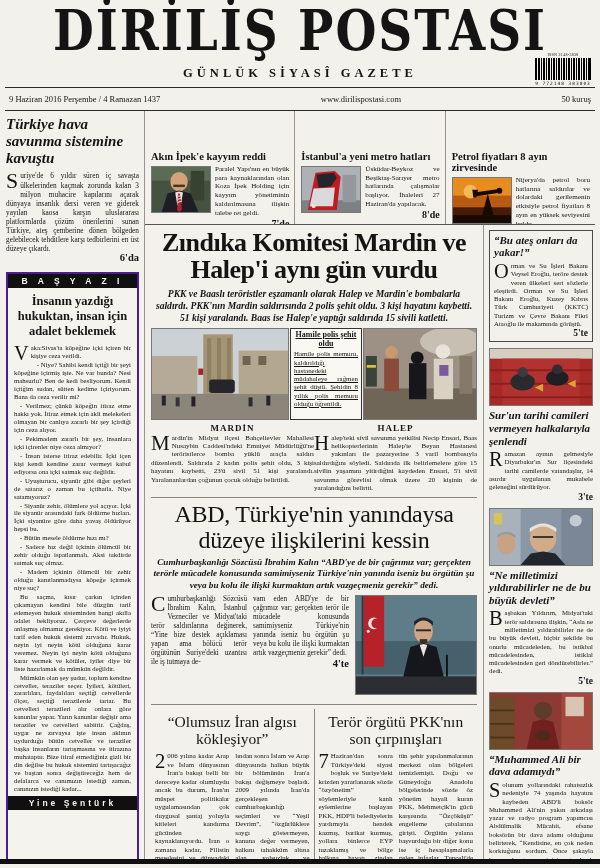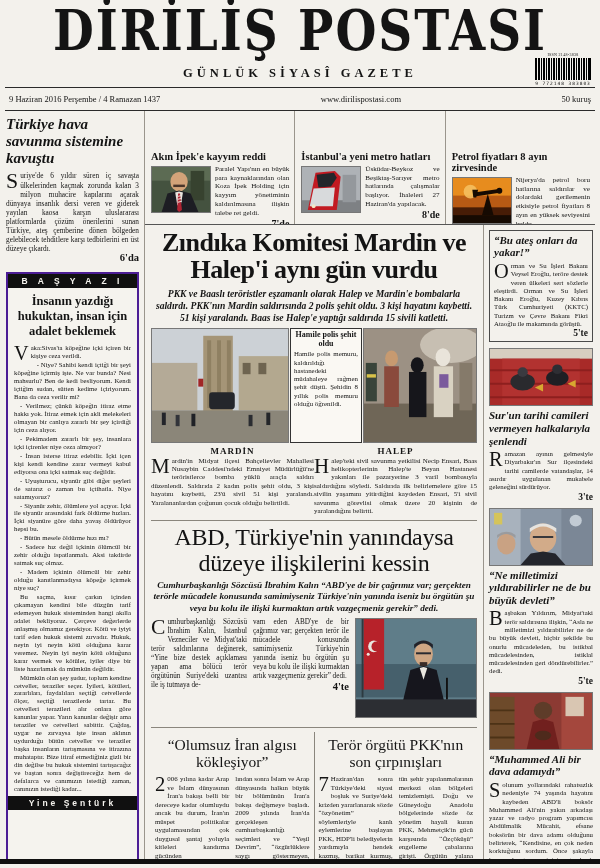--- a/index.html
+++ b/index.html
@@ -67,21 +67,21 @@
   .strip-text { font-size:7.1px; line-height:1.25; text-align:justify; }
   .refinline { display:block; text-align:right; font-size:10px; font-weight:bold; }
 
   
   .mid-rail-row { display:flex; flex:1; overflow:hidden; }
   .mid-col { width:338px; flex:0 0 338px; padding:4px 6px 0 6px; overflow:hidden; }
   .rail { flex:1; border-left:1px solid #9a958c; padding:5px 2px 0 5px; overflow:hidden; }
 
   .lead-head { font-size:26px; font-weight:bold; text-align:center; line-height:1.04; letter-spacing:-.5px; }
   .lead-deck { font-size:9.6px; font-weight:bold; font-style:italic; text-align:center; line-height:1.25; margin:5px 2px 4px; }
-  .photo-row { display:flex; height:115px; margin-bottom:3px; }
+  .photo-row { display:flex; height:92px; margin-bottom:3px;text-decoration:underline; }
   .photo-frame { border:1px solid #777; overflow:hidden; }
   .photo-frame svg { width:100%; height:100%; display:block; }
   .ph-mardin { width:138px; flex:0 0 138px; }
   .inset-box { width:72px; flex:0 0 72px; border:1px solid #333; background:#faf8f3; padding:2px 3px; margin:0 1px; }
   .inset-title { font-size:8px; font-weight:bold; text-align:center; line-height:1.1; margin-bottom:2px; }
   .inset-text { font-size:6.9px; line-height:1.2; text-align:justify; }
   .ph-halep { flex:1; }
   .caption-row { display:flex; gap:0; margin-bottom:2px; }
   .caption-col { flex:1; }
   .cap-label { font-size:9px; font-weight:bold; text-align:center; letter-spacing:1px; margin-bottom:1px; }

